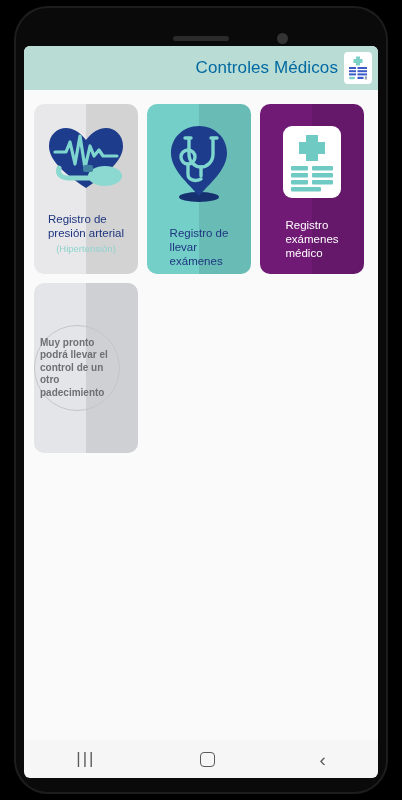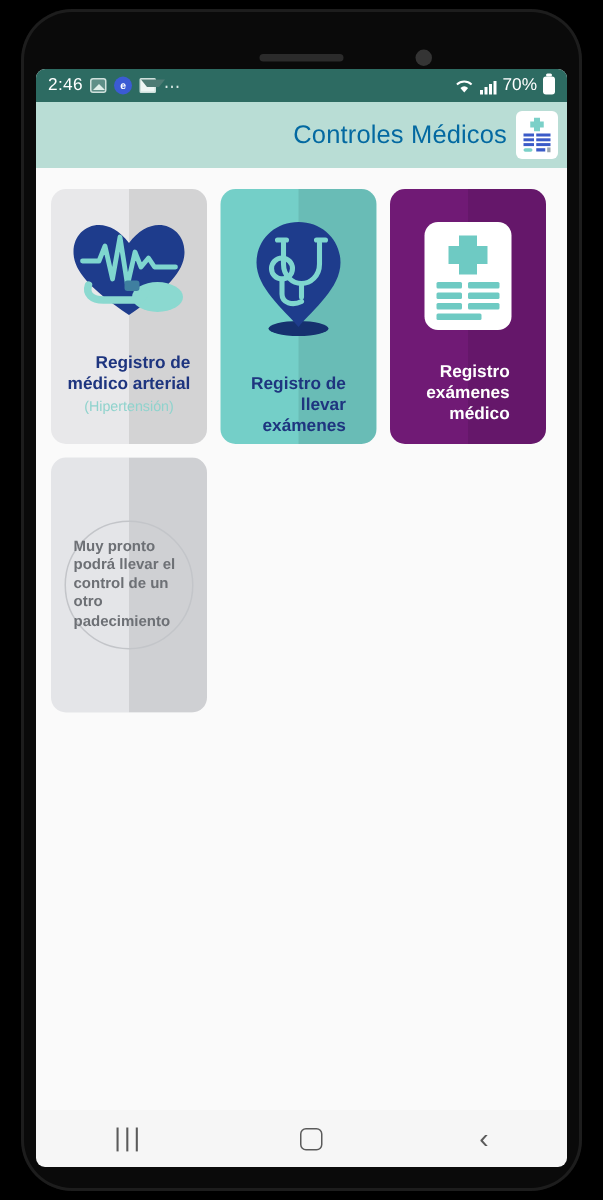--- a/index.html
+++ b/index.html
@@ -159,23 +159,23 @@
     position: absolute; right: 0; top: 0;
     width: 50%; height: 100%;
     background: rgba(0,0,0,0.09);
     pointer-events: none;
   }
   .card-icon {
     margin-top: 20px; position: relative; z-index: 2;
   }
   .card-label {
     position: relative; z-index: 2;
-    text-align: right;
+    text-align: left;
     font-size: 11.5px;
-    font-weight: bold;
+    font-weight: normal;
     line-height: 1.22;
     padding: 0 5px;
     margin-top: 14px;
   }
   .card-sub {
     position: relative; z-index: 2;
     text-align: center;
     font-size: 9.5px;
     margin-top: 3px;
   }
@@ -189,21 +189,21 @@
   #card-visits { background: #74cfc8; }
   #card-visits .card-label { color: #1e357f; margin-top: 18px; }
 
   
   #card-exams { background: #701a75; }
   #card-exams .card-label { color: #ffffff; margin-top: 14px; }
 
   
   #card-soon {
     background: #e4e5e8;
-    align-items: center; justify-content: center;
+    align-items: flex-start; justify-content: center;
   }
   #soon-circle {
     position: relative; z-index: 2;
     width: 86px; height: 86px;
     border-radius: 50%;
     border: 1.5px solid #c3c5c9;
     display: flex; align-items: center; justify-content: center;
   }
   #soon-text {
     font-size: 10px; font-weight: bold;
@@ -240,45 +240,20 @@
 <body>
 
 <div id="phone-frame">
   <div id="bezel-top">
     <div id="speaker-grille"></div>
     <div id="front-camera"></div>
   </div>
 
   <div id="screen">
 
-    <div id="status-bar">
-      <div id="status-left">
-        <span class="clock">2:46</span>
-        <span class="si si-gallery"></span>
-        <span class="si si-blue">e</span>
-        <span class="si si-mail"></span>
-        <span class="si-dots">⋯</span>
-      </div>
-      <div id="status-right">
-        <span class="si si-wifi">
-          <svg width="13" height="11" viewBox="0 0 13 11">
-            <path d="M6.5 9.6 L3.9 6.6 A4 4 0 0 1 9.1 6.6 Z" fill="#ffffff"></path>
-            <path d="M1.6 4.3 A7.2 7.2 0 0 1 11.4 4.3" stroke="#ffffff" stroke-width="1.3" fill="none"></path>
-          </svg>
-        </span>
-        <span class="si-signal">
-          <i></i>
-            <i></i>
-            <i></i>
-            <i></i>
-        </span>
-        <span class="battery-text">70%</span>
-        <span class="si-battery"></span>
-      </div>
-    </div>
 
     <div id="app-header">
       <div id="header-title">Controles Médicos</div>
       <div id="header-icon">
         <svg width="22" height="26" viewBox="0 0 22 26">
           <path d="M9 1.5 h4 v2.5 h2.5 v4 h-2.5 v2.5 h-4 v-2.5 h-2.5 v-4 h2.5 z" fill="#7bd0c8"></path>
           <rect x="2" y="12" width="7" height="2" fill="#3b5bc8"></rect>
           <rect x="2" y="15.2" width="7" height="2" fill="#3b5bc8"></rect>
           <rect x="2" y="18.4" width="7" height="2" fill="#3b5bc8"></rect>
           <rect x="10.5" y="12" width="9.5" height="2" fill="#3b5bc8"></rect>
@@ -300,21 +275,21 @@
             <svg width="78" height="70" viewBox="0 0 78 70">
               <path d="M39 64 C 12 46 2 34 2 22 C 2 11 10 4 19 4 C 26 4 33 8 39 16 C 45 8 52 4 59 4 C 68 4 76 11 76 22 C 76 34 66 46 39 64 Z" fill="#1e3c8c"></path>
               <path d="M8 28 H19 L23 18 L28 40 L33 12 L38 44 L43 22 L47 32 L52 26 L56 32 H70" stroke="#7fd6cf" stroke-width="3.2" fill="none" stroke-linejoin="round" stroke-linecap="round"></path>
               <ellipse cx="58" cy="52" rx="17" ry="10" fill="#8bd9d0"></ellipse>
               <path d="M12 44 C 10 50 14 54 22 54 H44 C 48 54 50 50 50 48" stroke="#8bd9d0" stroke-width="5" fill="none" stroke-linecap="round"></path>
               <rect x="36" y="41" width="10" height="7" rx="2" fill="#3f7fa0"></rect>
             </svg>
           </div>
           <div class="card-label">
             <div>Registro de</div>
-            <div>médico arterial</div>
+            <div>presión arterial</div>
           </div>
           <div class="card-sub">(Hipertensión)</div>
         </div>
 
         <div class="card" id="card-visits">
           <div class="shade"></div>
           <div class="card-icon">
             <svg width="72" height="80" viewBox="0 0 72 80">
               <ellipse cx="36" cy="73" rx="20" ry="5" fill="#16316f"></ellipse>
               <path d="M36 2 C 20 2 8 14 8 29 C 8 46 26 60 36 72 C 46 60 64 46 64 29 C 64 14 52 2 36 2 Z" fill="#1e3c8c"></path>

